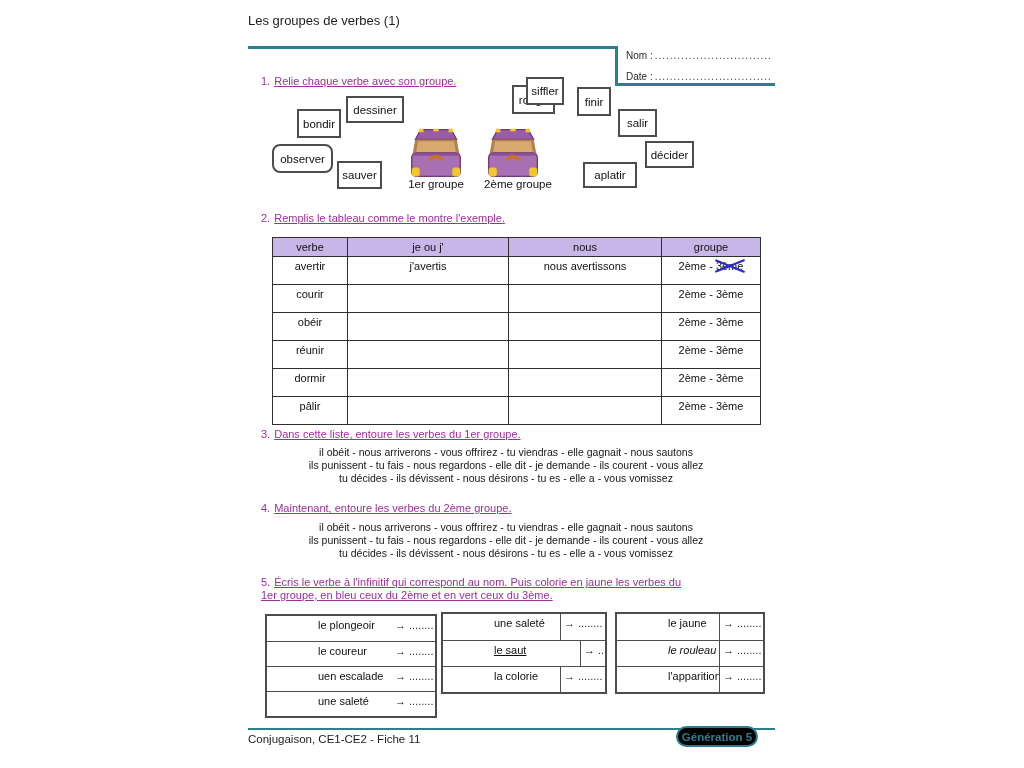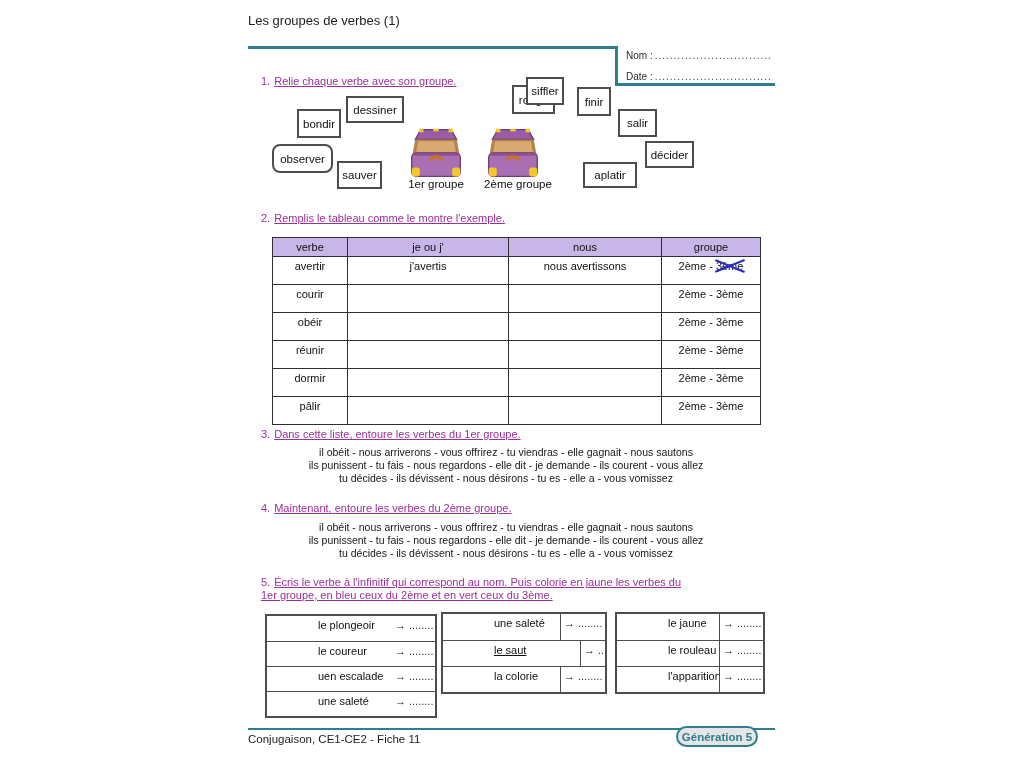--- a/index.html
+++ b/index.html
@@ -59,21 +59,21 @@
   .bt .noun{padding:3px 2px 0 4px;box-sizing:border-box;white-space:nowrap;overflow:hidden;}
   .bt .divided{border-right:1px solid #4d4d4d;}
   .bt .rest{flex:1;display:flex;align-items:flex-start;padding:3px 2px 0 3px;overflow:hidden;}
   .arrow{font-weight:bold;margin-right:3px;}
   .dots{white-space:nowrap;overflow:hidden;color:#333;flex:1;}
 
   
   .footer-text{position:absolute;left:248px;top:733px;font-size:11.5px;color:#1c1c1c;}
   .badge{
     position:absolute;left:676px;top:726px;width:82px;height:21px;
-    border:2px solid #2f7e8e;border-radius:12px;background:#e5e5e5;
+    border:2px solid #2f7e8e;border-radius:12px;background:#000000;
     display:flex;align-items:center;justify-content:center;
     font-size:11.5px;font-weight:bold;color:#2f7e8e;box-sizing:border-box;
   }
 </style>
 </head>
 <body>
 
 <div class="page">
 
   <div class="title">Les groupes de verbes (1)</div>
@@ -269,21 +269,21 @@
 
   <div class="bt" style="left:615px;top:612px;width:150px;">
     <div class="row" style="height:26px;">
       <span class="noun divided" style="width:56px;">le jaune</span>
       <span class="rest">
           <span class="arrow">→</span>
           <span class="dots">..........................</span>
         </span>
     </div>
     <div class="row" style="height:26px;">
-      <span class="noun divided" style="width:56px;">le rouleau</span>
+      <span class="noun divided" style="width:56px;font-style:italic;">le rouleau</span>
       <span class="rest">
           <span class="arrow">→</span>
           <span class="dots">..........................</span>
         </span>
     </div>
     <div class="row" style="height:26px;">
       <span class="noun divided" style="width:56px;">l'apparition</span>
       <span class="rest">
           <span class="arrow">→</span>
           <span class="dots">..........................</span>

